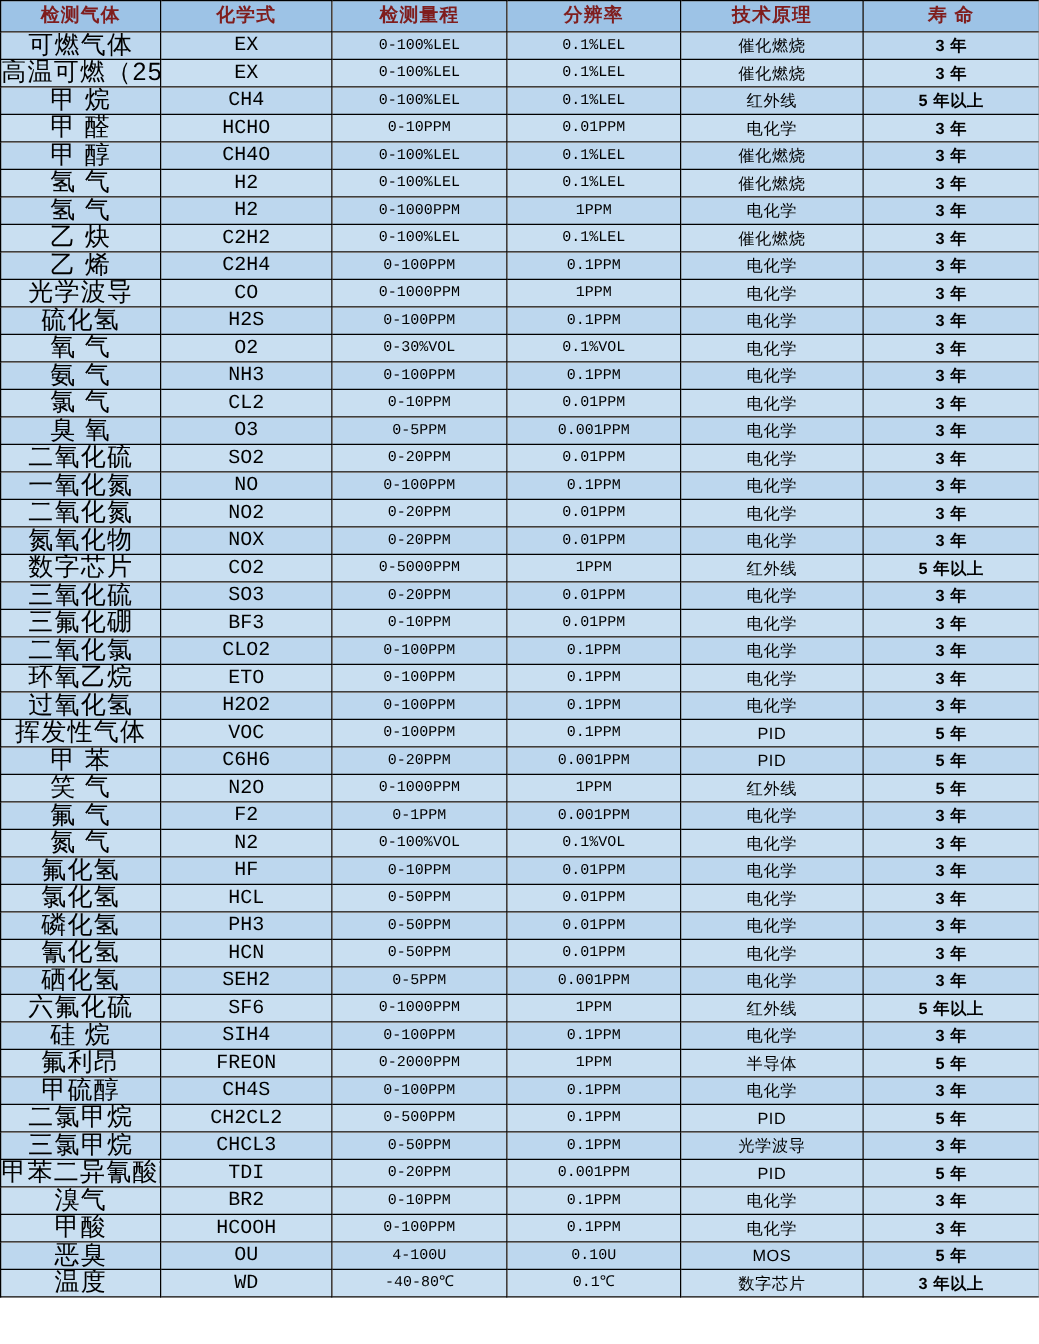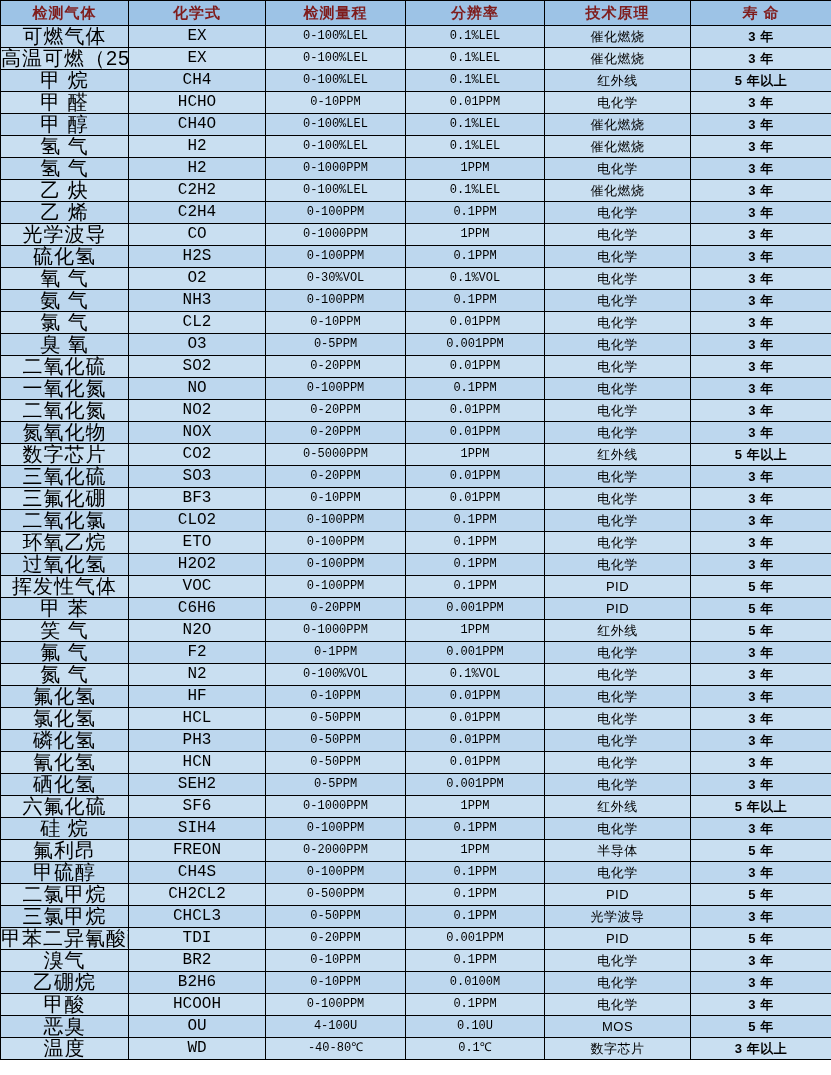--- a/index.html
+++ b/index.html
@@ -438,28 +438,20 @@
         <td class="life">5 年</td>
       </tr>
       <tr class="even">
         <td class="name">溴气</td>
         <td class="formula">BR2</td>
         <td class="range">0-10PPM</td>
         <td class="resolution">0.1PPM</td>
         <td class="principle">电化学</td>
         <td class="life">3 年</td>
       </tr>
-      <tr class="odd">
-        <td class="name">乙硼烷</td>
-        <td class="formula">B2H6</td>
-        <td class="range">0-10PPM</td>
-        <td class="resolution">0.0100M</td>
-        <td class="principle">电化学</td>
-        <td class="life">3 年</td>
-      </tr>
       <tr class="even">
         <td class="name">甲酸</td>
         <td class="formula">HCOOH</td>
         <td class="range">0-100PPM</td>
         <td class="resolution">0.1PPM</td>
         <td class="principle">电化学</td>
         <td class="life">3 年</td>
       </tr>
       <tr class="odd">
         <td class="name">恶臭</td>

